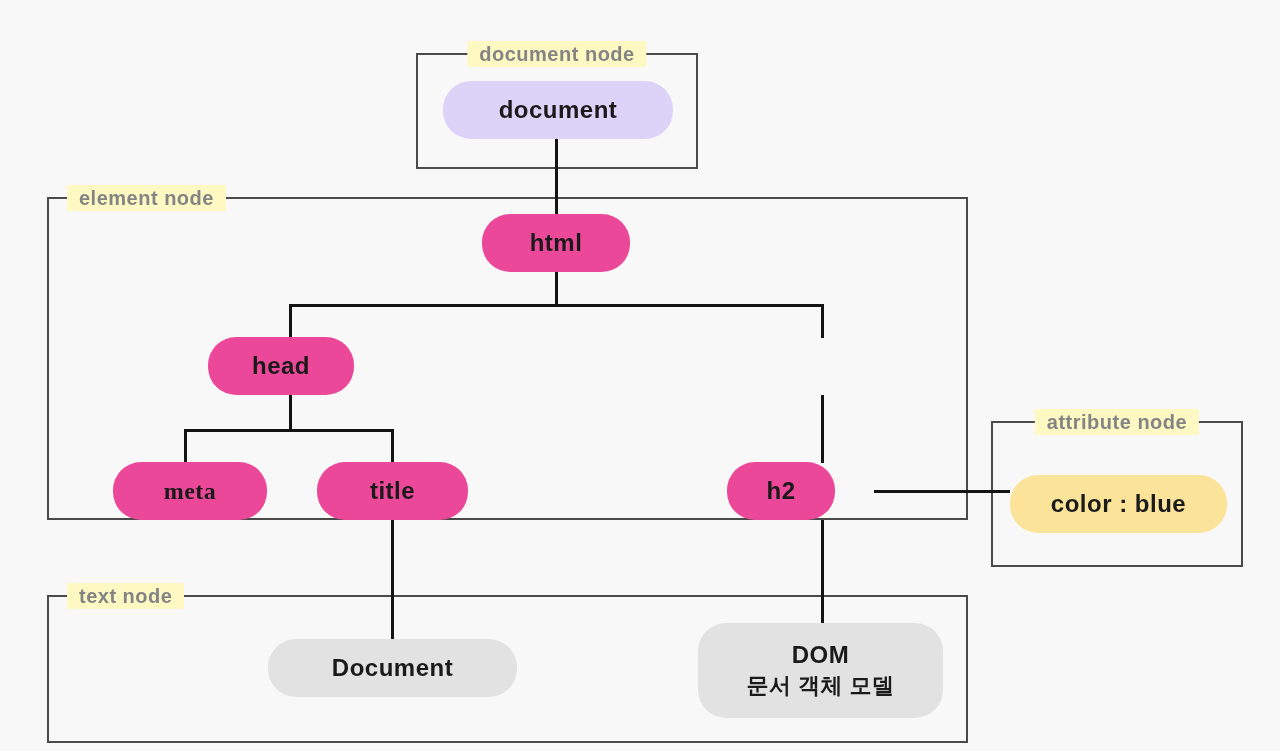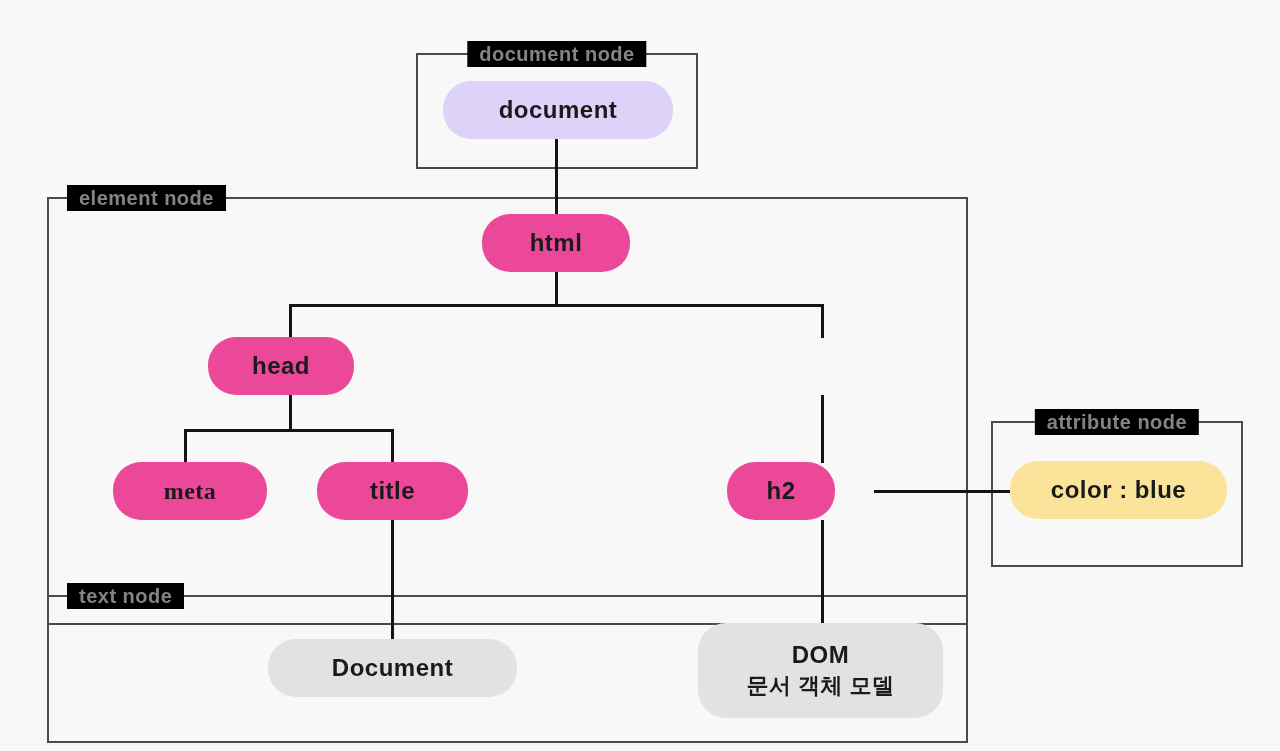--- a/index.html
+++ b/index.html
@@ -18,21 +18,21 @@
   
   .group {
     position: absolute;
     border: 2px solid #4a4a4a;
     box-sizing: border-box;
     background: transparent;
   }
   .group-label {
     position: absolute;
     top: -14px;
-    background: #000000;
+    background: #fef9c3;
     padding: 0 12px;
     color: #848484;
     font-size: 20px;
     font-weight: 700;
     letter-spacing: 0.5px;
     white-space: nowrap;
     line-height: 26px;
   }
   .group-label.centered { left: 50%; transform: translateX(-50%); }
   .group-label.left     { left: 18px; }
@@ -60,32 +60,32 @@
   }
   .node-document  { background: #ddd2f8; }
   .node-element   { background: #ec4899; }
   .node-attribute { background: #fbe499; }
   .node-text      { background: #e2e2e2; }
 
   .node .line2 { font-size: 22px; margin-top: 2px; text-align: right; }
 
   
   #group-document  { left: 416px; top: 53px;  width: 282px; height: 116px; }
-  #group-element   { left: 47px;  top: 197px; width: 921px; height: 428px; }
+  #group-element   { left: 47px;  top: 197px; width: 921px; height: 323px; }
   #group-attribute { left: 991px; top: 421px; width: 252px; height: 146px; }
   #group-text      { left: 47px;  top: 595px; width: 921px; height: 148px; }
 
   #node-document { left: 443px;  top: 81px;  width: 230px; height: 58px; }
   #node-html     { left: 482px;  top: 214px; width: 148px; height: 58px; }
   #node-head     { left: 208px;  top: 337px; width: 146px; height: 58px; }
   #node-body     { left: 746px;  top: 337px; width: 152px; height: 58px; }
   #node-meta     { left: 113px;  top: 462px; width: 154px; height: 58px; font-family: Liberation Serif, serif; }
   #node-title    { left: 317px;  top: 462px; width: 151px; height: 58px; }
   #node-h2       { left: 727px;  top: 462px; width: 108px; height: 58px; }
-  #node-attr     { left: 1010px; top: 461px; width: 217px; height: 58px; }
+  #node-attr     { left: 1010px; top: 475px; width: 217px; height: 58px; }
   #node-textdoc  { left: 268px;  top: 639px; width: 249px; height: 58px; }
   #node-textdom  { left: 698px;  top: 623px; width: 245px; height: 95px; }
 
   #edge-document-html      { left: 555px; top: 139px; width: 3px;   height: 76px; }
   #edge-html-stem          { left: 555px; top: 272px; width: 3px;   height: 35px; }
   #edge-html-split         { left: 289px; top: 304px; width: 535px; height: 3px;  }
   #edge-split-head         { left: 289px; top: 304px; width: 3px;   height: 34px; }
   #edge-split-body         { left: 821px; top: 304px; width: 3px;   height: 34px; }
   #edge-head-stem          { left: 289px; top: 395px; width: 3px;   height: 37px; }
   #edge-head-split         { left: 184px; top: 429px; width: 210px; height: 3px;  }

